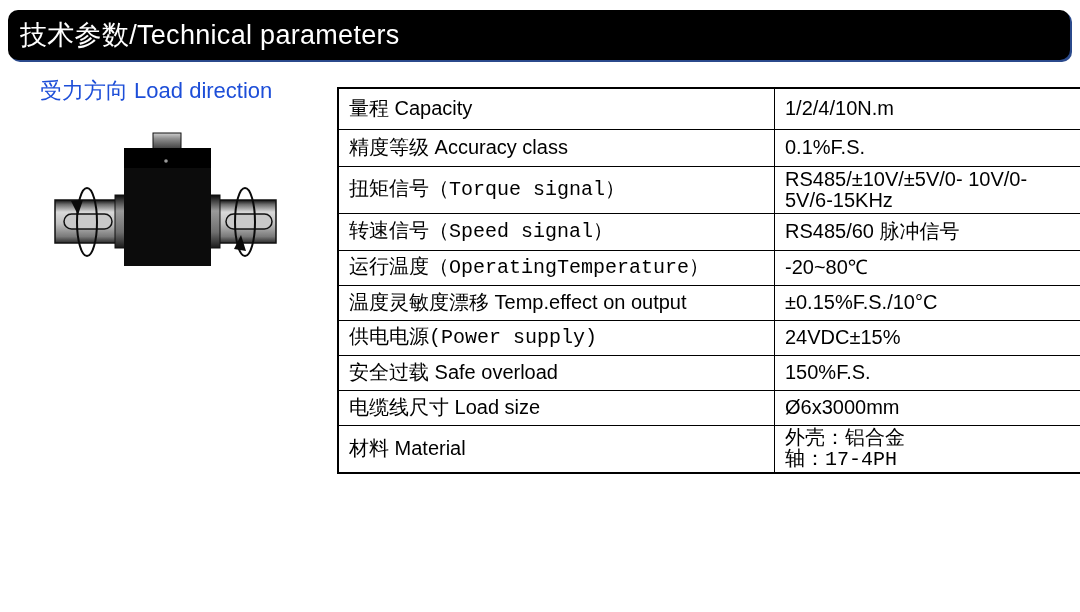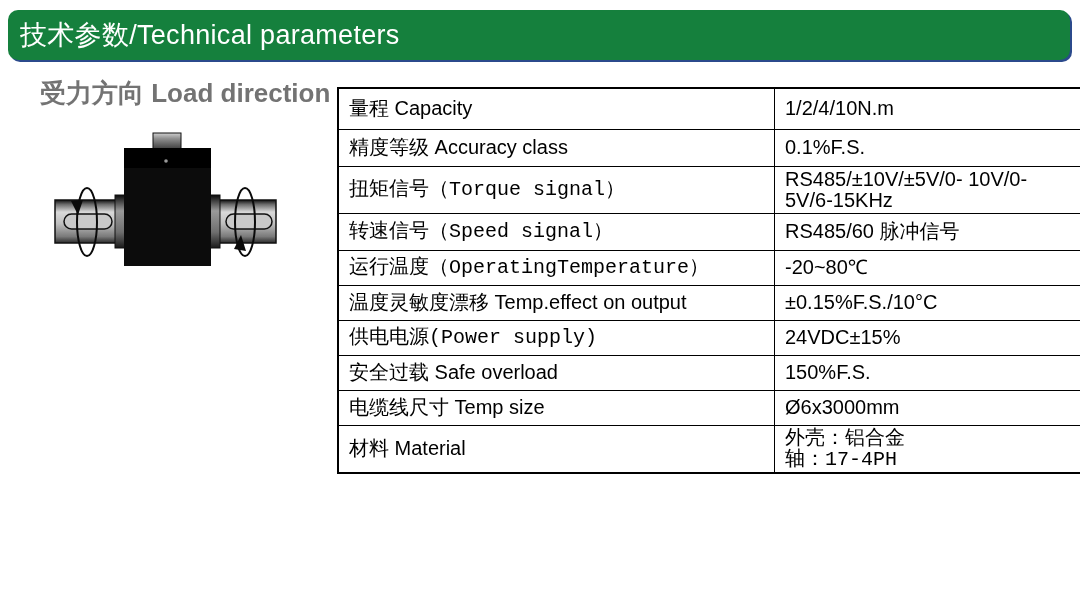--- a/index.html
+++ b/index.html
@@ -2,28 +2,28 @@
 <html><head>
 <meta charset="utf-8">
 <style>
   html,body{margin:0;padding:0;}
   body{
     width:1080px;height:612px;position:relative;background:#ffffff;
     font-family:"Liberation Sans",sans-serif;color:#000;overflow:hidden;
   }
   .header-bar{
     position:absolute;left:8px;top:10px;width:1062px;height:50px;
-    background:#15803d;border-radius:10px;
+    background:#000000;border-radius:10px;
     box-shadow:2px 2px 0 #2b4a8c;
     display:flex;align-items:center;box-sizing:border-box;padding-left:12px;
   }
   .header-bar .title{color:#ffffff;font-size:27px;letter-spacing:0.3px;}
   .load-dir{
     position:absolute;left:40px;top:76px;
-    color:#737373;font-weight:bold;font-size:26px;
+    color:#1d4ed8;font-weight:normal;font-size:22px;
   }
   .figure-wrap{position:absolute;left:50px;top:123px;width:238px;height:145px;}
   table.spec{
     position:absolute;left:337px;top:87px;width:734px;
     border-collapse:collapse;table-layout:fixed;
     border:2px solid #000;
   }
   table.spec td{
     border:1.5px solid #000;
     font-size:20px;line-height:1.05;
@@ -126,21 +126,21 @@
     </tr>
     <tr>
       <td class="param mono">供电电源(Power supply)</td>
       <td class="value">24VDC±15%</td>
     </tr>
     <tr>
       <td class="param">安全过载 Safe overload</td>
       <td class="value">150%F.S.</td>
     </tr>
     <tr>
-      <td class="param">电缆线尺寸 Temp size</td>
+      <td class="param">电缆线尺寸 Load size</td>
       <td class="value">Ø6x3000mm</td>
     </tr>
     <tr class="h45">
       <td class="param">材料 Material</td>
       <td class="value mono">外壳：铝合金
 轴：17-4PH</td>
     </tr>
   </tbody>
 </table>
 

